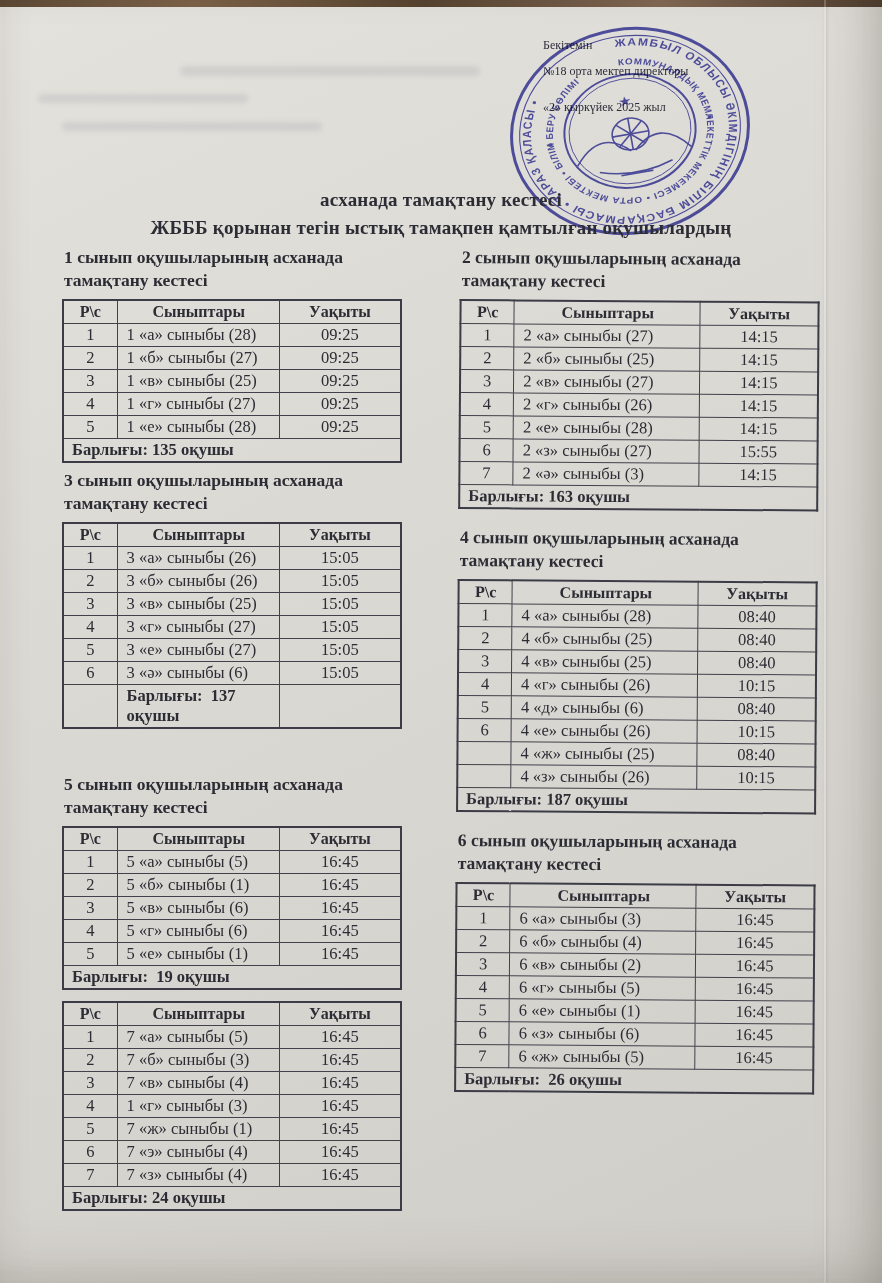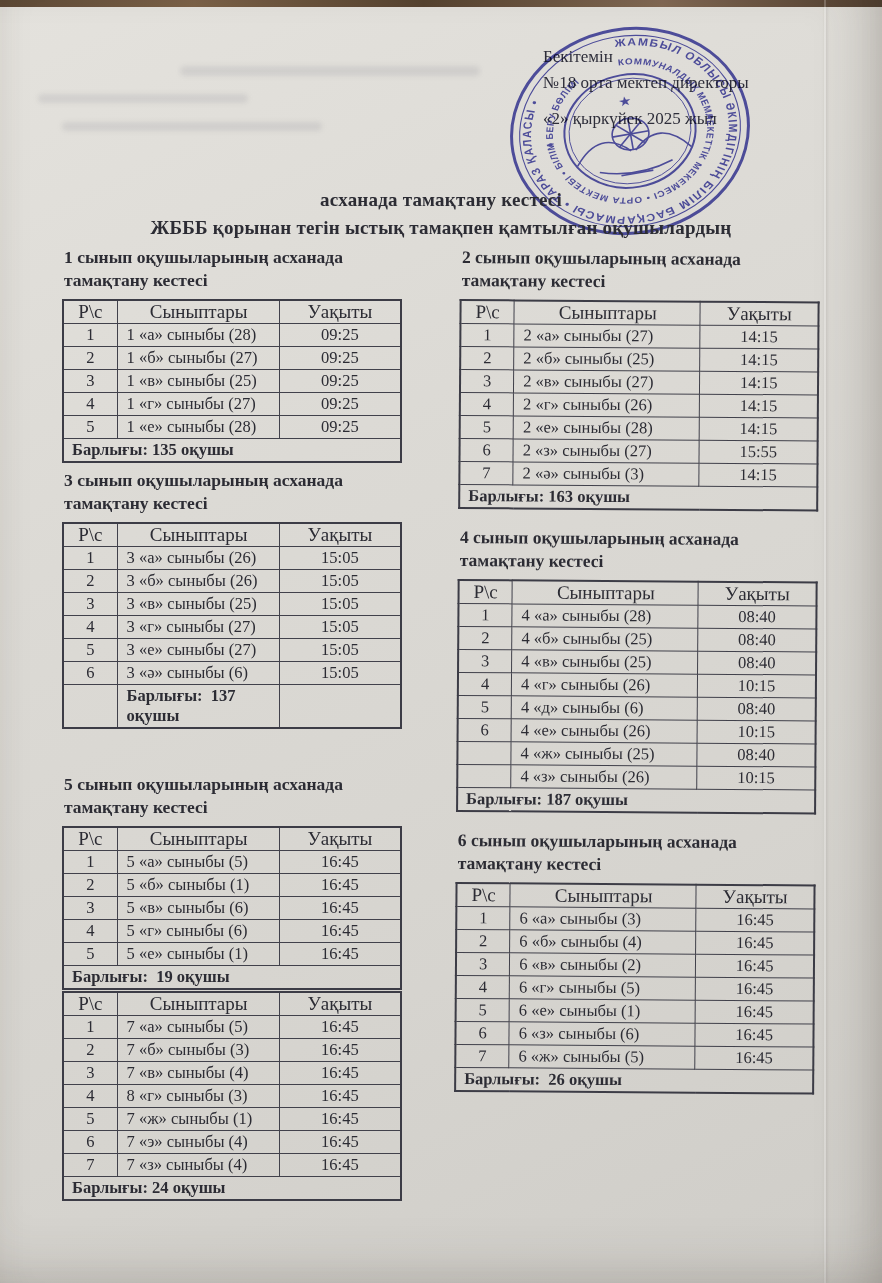--- a/index.html
+++ b/index.html
@@ -16,48 +16,48 @@
                inset 30px 0 50px -45px rgba(70,60,50,.14);
   }
   .desk-strip{position:absolute;left:0;top:0;width:100%;height:7px;
     background:linear-gradient(90deg,#5d4936 0%,#7b6148 22%,#55422f 48%,#806753 75%,#4f3d2e 100%);}
   .ghost-marks span{position:absolute;display:block;border-radius:5px;
     background:rgba(100,100,118,.13);filter:blur(2.5px);}
   .gm1{left:180px;top:66px;width:300px;height:10px;}
   .gm2{left:38px;top:94px;width:210px;height:9px;}
   .gm3{left:62px;top:122px;width:260px;height:9px;}
   
-  .approval{position:absolute;left:543px;top:44px;width:310px;
-    font-size:17px;line-height:26px;color:#2e2e3a;}
+  .approval{position:absolute;left:543px;top:32px;width:310px;
+    font-size:12px;line-height:26px;color:#2e2e3a;}
   .sig-line{display:inline-block;width:86px;border-bottom:1.7px solid #2f2f42;
     vertical-align:4px;margin-right:7px;}
   .date-row{margin-top:10px;}
   
   .stamp{position:absolute;left:503px;top:22px;width:254px;height:218px;
     mix-blend-mode:multiply;opacity:.85;transform:rotate(-10deg);}
   .stamp *{vector-effect:non-scaling-stroke;}
   .stamp text{font-family:"Liberation Sans","DejaVu Sans",sans-serif;font-weight:700;}
   
   .doc-title{position:absolute;left:70px;right:70px;top:186px;text-align:center;
     font-weight:700;font-size:19px;line-height:28px;letter-spacing:.2px;}
   
   .col{position:absolute;top:246px;}
   .col-left{left:62px;width:340px;}
   .col-right{left:460px;width:360px;transform:rotate(.4deg);transform-origin:0 0;}
   .sheet-section{margin:0;}
   .col-left .sheet-section:nth-child(1){margin-bottom:6px;}
   .col-left .sheet-section:nth-child(2){margin-bottom:44px;}
-  .col-left .sheet-section:nth-child(3){margin-bottom:1px;}
+  .col-left .sheet-section:nth-child(3){margin-bottom:11px;}
   .col-right .sheet-section{margin-bottom:17px;}
   .sec-heading{font-weight:700;font-size:17.5px;line-height:23px;margin:0 2px 7px 2px;}
   
   table.sched-table{width:100%;border-collapse:collapse;border:2px solid #3c3c46;
     font-size:16.5px;line-height:20px;}
   .sched-table th,.sched-table td{border:1.5px solid #41414b;padding:1px 8px;height:18px;}
-  .sched-table th{font-size:19px;font-weight:400;}
+  .sched-table th{font-size:16px;font-weight:700;}
   .sched-table .c1{text-align:center;width:16%;}
   .sched-table .c2{text-align:left;padding-left:9px;width:48%;}
   .sched-table .c3{text-align:center;width:36%;}
   .col-right .sched-table .c1{width:15%;}
   .col-right .sched-table .c2{width:52%;}
   .col-right .sched-table .c3{width:33%;}
   .sched-table th.c2{text-align:center;}
   .total-cell{font-weight:700;text-align:left;padding:2px 8px;white-space:pre-wrap;}
   .fold-line{position:absolute;left:824px;top:0;width:2px;height:100%;
     background:rgba(255,255,255,.22);box-shadow:1px 0 3px rgba(90,85,80,.18);}
@@ -281,21 +281,21 @@
               <td class="c2">7 «б» сыныбы (3)</td>
               <td class="c3">16:45</td>
             </tr>
             <tr>
               <td class="c1">3</td>
               <td class="c2">7 «в» сыныбы (4)</td>
               <td class="c3">16:45</td>
             </tr>
             <tr>
               <td class="c1">4</td>
-              <td class="c2">8 «г» сыныбы (3)</td>
+              <td class="c2">1 «г» сыныбы (3)</td>
               <td class="c3">16:45</td>
             </tr>
             <tr>
               <td class="c1">5</td>
               <td class="c2">7 «ж» сыныбы (1)</td>
               <td class="c3">16:45</td>
             </tr>
             <tr>
               <td class="c1">6</td>
               <td class="c2">7 «э» сыныбы (4)</td>

